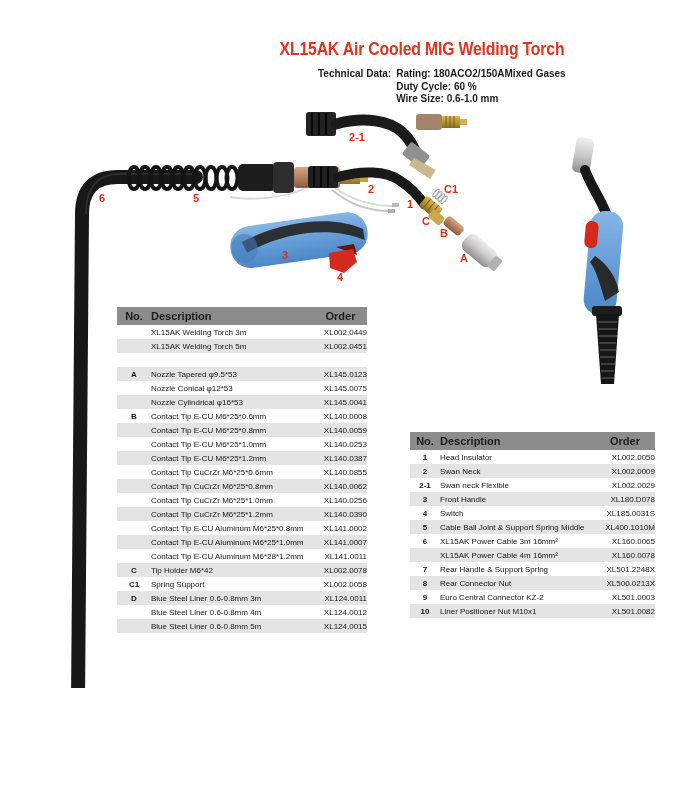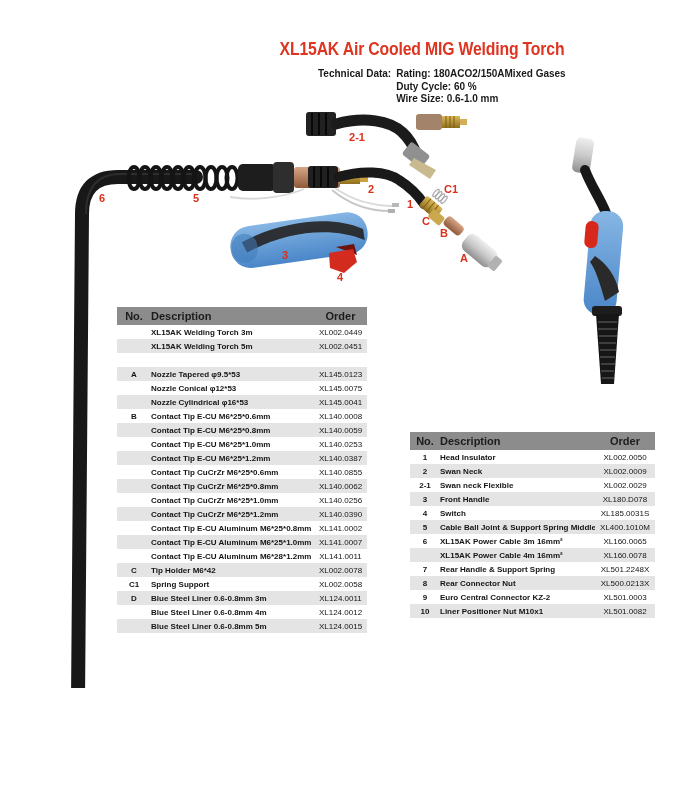--- a/index.html
+++ b/index.html
@@ -23,23 +23,23 @@
   }
   table.parts { position:absolute; border-collapse:collapse; table-layout:fixed; }
   table.parts th {
     background:#8c8c8c; color:#1c1c1c; font-size:11px; font-weight:bold;
     height:18px; padding:0; vertical-align:middle;
   }
   table.parts td { font-size:8px; color:#141414; height:14px; padding:0; vertical-align:middle;
                    white-space:nowrap; overflow:hidden; }
   table.parts tbody tr:nth-child(even) { background:#e4e4e4; }
   th.h-no, td.col-no { text-align:center; }
-  th.h-desc, td.col-desc { text-align:left;font-weight:bold; }
+  th.h-desc, td.col-desc { text-align:left; }
   th.h-order { text-align:center; }
-  td.col-order { text-align:center; }
+  td.col-order { text-align:right; }
   td.col-no { color:#d9311c; font-weight:bold; }
   #left-table { left:117px; top:307px; width:250px; }
   #right-table { left:410px; top:432px; width:245px; }
 </style>
 </head>
 <body>
 
 <div class="page">
 
   <div class="title">XL15AK Air Cooled MIG Welding Torch</div>

